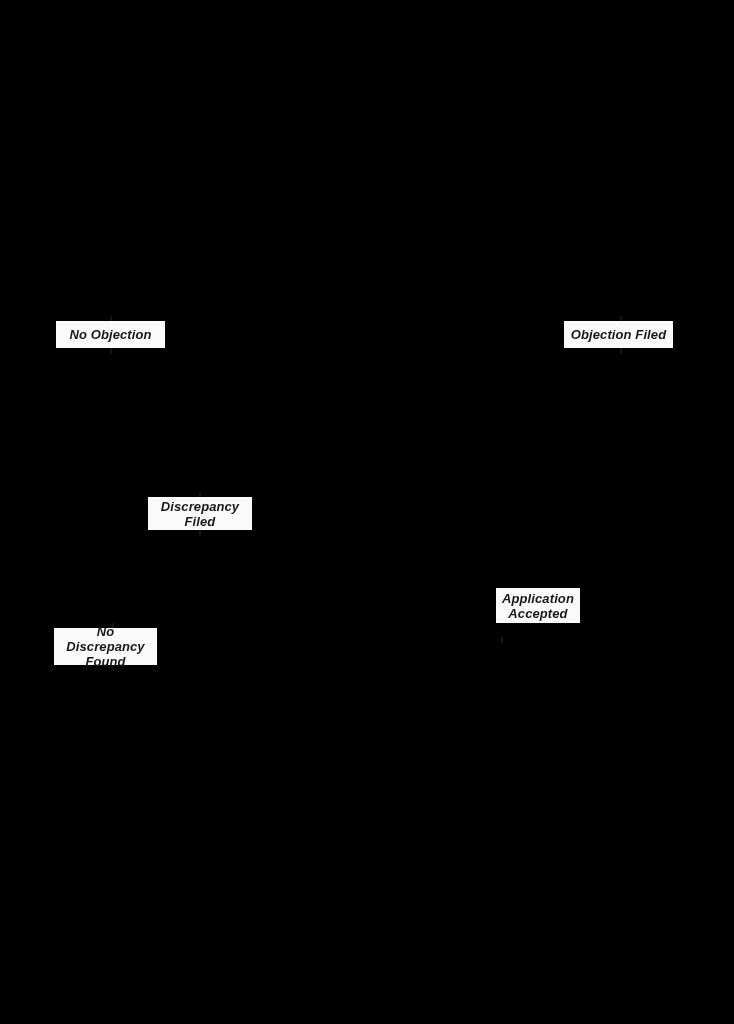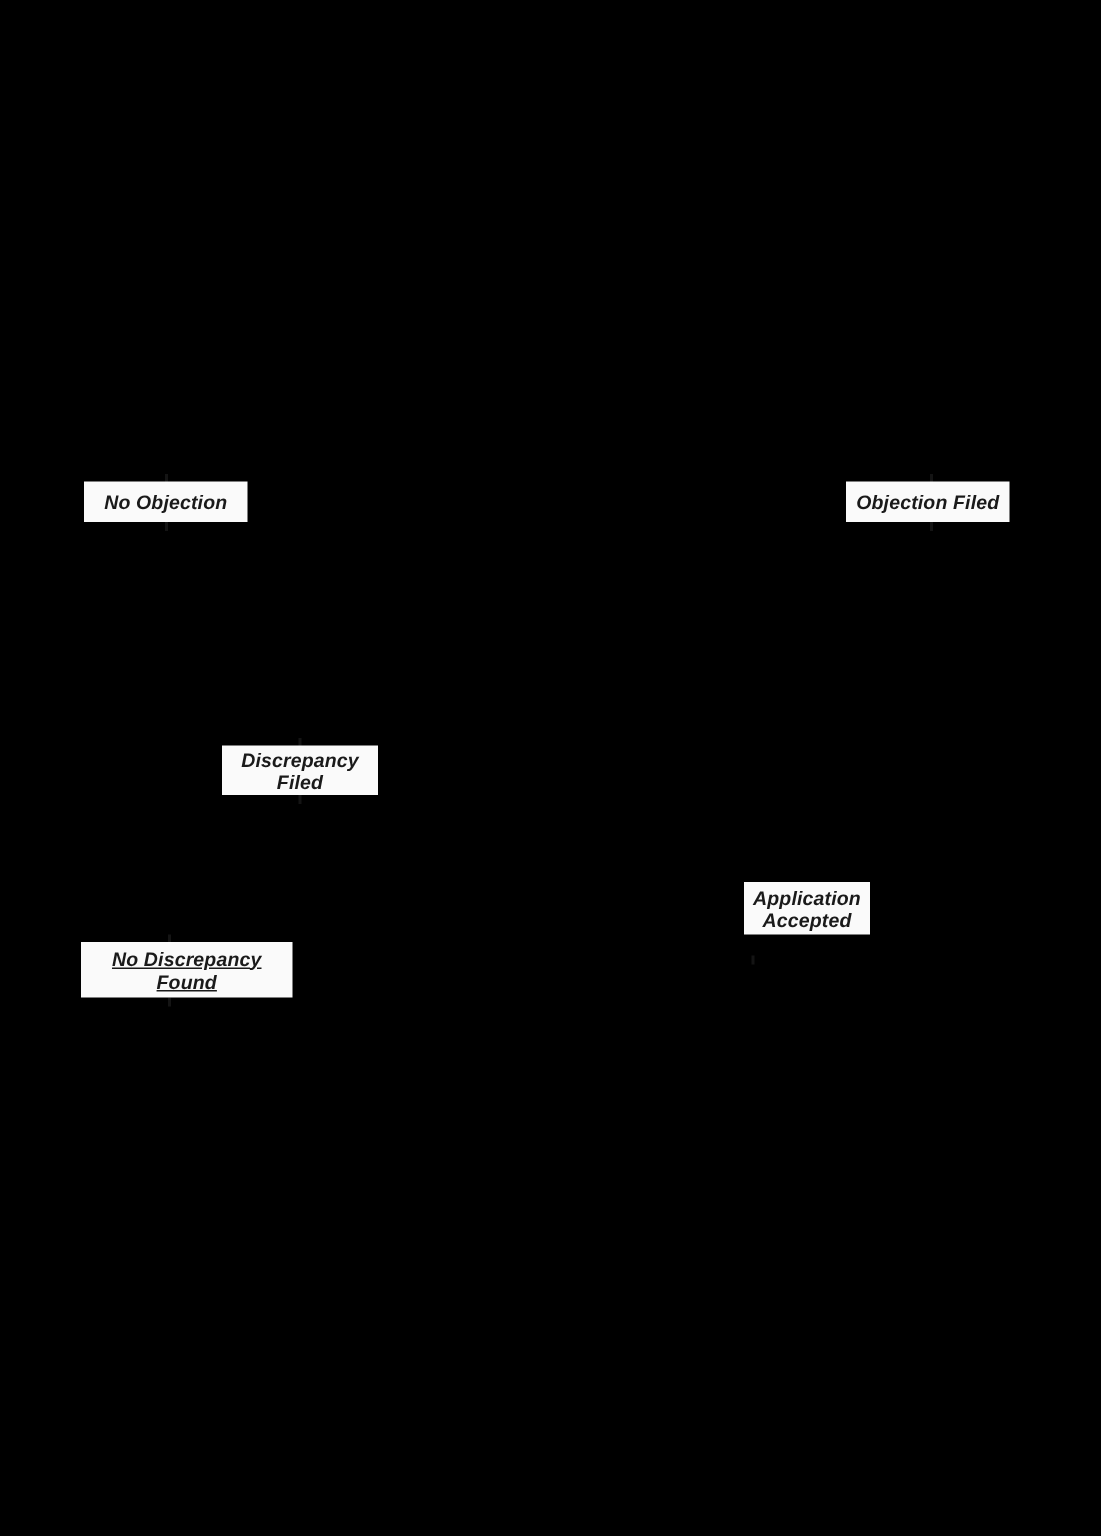--- a/index.html
+++ b/index.html
@@ -57,15 +57,15 @@
     <div class="conn-stub" style="left: 199px; top: 492px; height: 6px;"></div>
     <div class="conn-stub" style="left: 199px; top: 530px; height: 6px;"></div>
     <div class="edge-label" style="left: 148px; top: 497px; width: 104px; height: 33px;">Discrepancy
 Filed</div>
     <div class="conn-stub" style="left: 501px; top: 597px; height: 6px;"></div>
     <div class="conn-stub" style="left: 501px; top: 637px; height: 6px;"></div>
     <div class="edge-label" style="left: 460px; top: 588px; width: 84px; height: 35px; margin-left: 36px;">Application
 Accepted</div>
     <div class="conn-stub" style="left: 111.5px; top: 623px; height: 6px;"></div>
     <div class="conn-stub" style="left: 111.5px; top: 665px; height: 6px;"></div>
-    <div class="edge-label" style="left: 54px; top: 628px; width: 141px; height: 37px; text-decoration: underline;">No Discrepancy
+    <div class="edge-label" style="left: 54px; top: 628px; width: 103px; height: 37px;">No Discrepancy
 Found</div>
   </div>
 
 </body></html>

